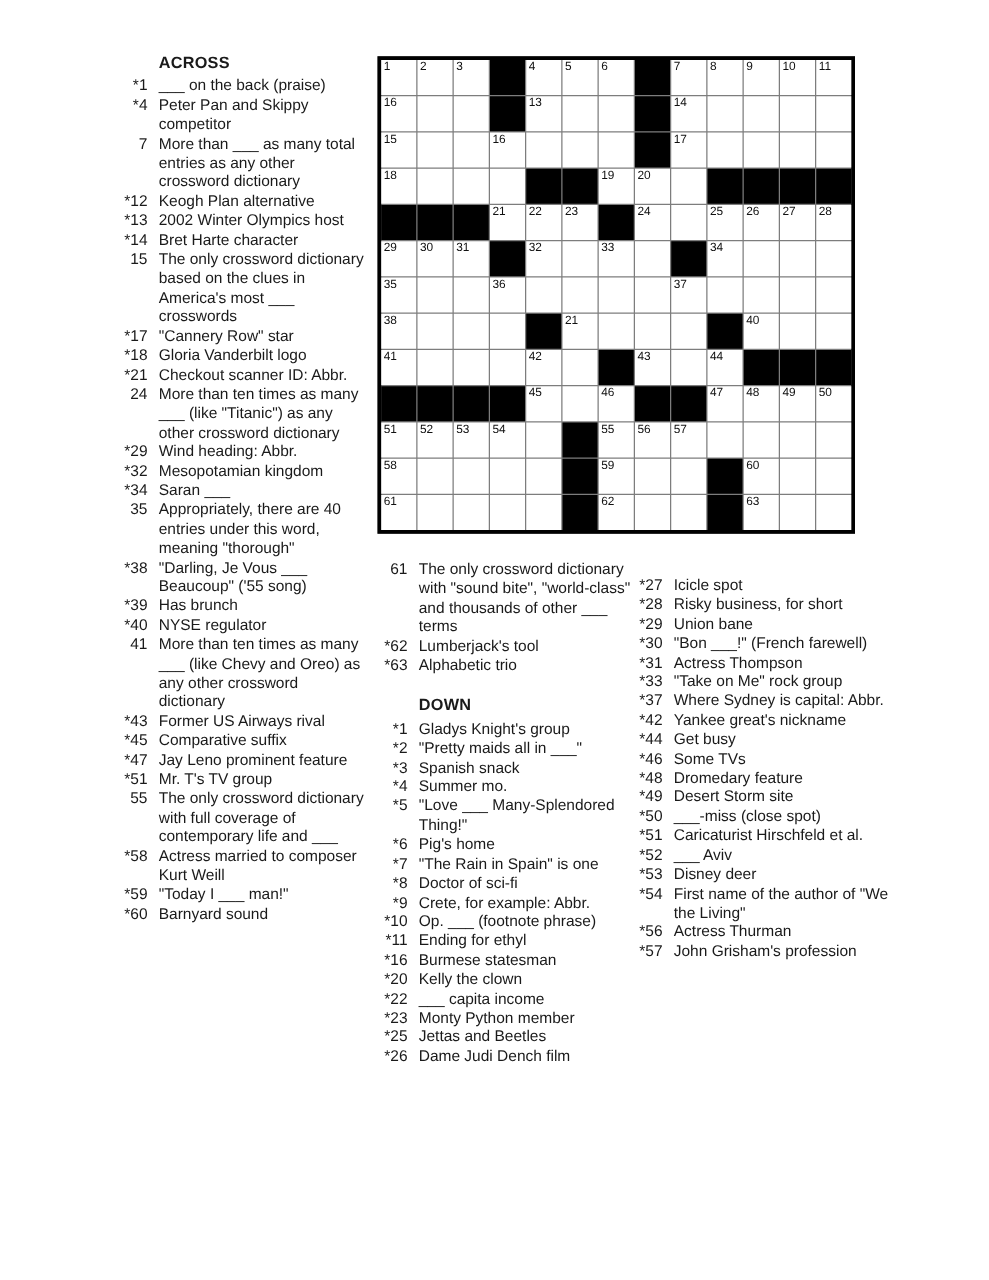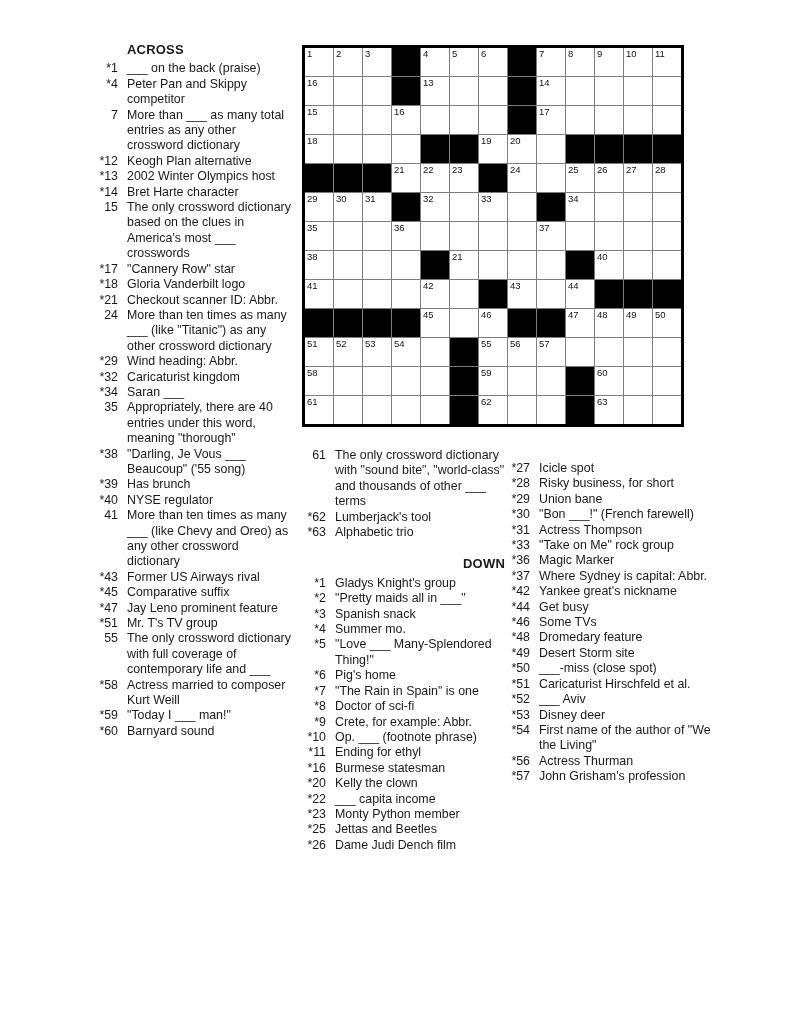--- a/index.html
+++ b/index.html
@@ -7,21 +7,21 @@
     width:791px;height:1024px;background:#ffffff;position:relative;
     font-family:"Liberation Sans",sans-serif;color:#1a1a1a;
     -webkit-font-smoothing:antialiased;
   }
   
   .clue-col{position:absolute;font-size:12.4px;line-height:15.4px;}
   .col-left{left:90px;top:42px;width:205px;}
   .col-mid{left:298px;top:448px;width:207px;}
   .col-right{left:502px;top:461px;width:212px;}
   .list-header{font-weight:bold;font-size:13px;margin:0 0 4px 37px;letter-spacing:.2px;}
-  .list-header.down{margin-top:16px;text-align:right;}
+  .list-header.down{margin-top:16px;}
   .clue{display:flex;align-items:flex-start;}
   .cnum{flex:none;width:28px;padding-right:9px;text-align:right;white-space:nowrap;}
   .ctext{flex:1;min-width:0;}
   
   .grid-wrap{
     position:absolute;left:302px;top:45px;
     border:3px solid #000;background:#7d7d7d;
   }
   .grid{
     display:grid;
@@ -385,21 +385,21 @@
       <div class="clue">
         <span class="cnum">24</span>
         <span class="ctext">More than ten times as many ___ (like "Titanic") as any other crossword dictionary</span>
       </div>
       <div class="clue">
         <span class="cnum">*29</span>
         <span class="ctext">Wind heading: Abbr.</span>
       </div>
       <div class="clue">
         <span class="cnum">*32</span>
-        <span class="ctext">Caricaturist kingdom</span>
+        <span class="ctext">Mesopotamian kingdom</span>
       </div>
       <div class="clue">
         <span class="cnum">*34</span>
         <span class="ctext">Saran ___</span>
       </div>
       <div class="clue">
         <span class="cnum">35</span>
         <span class="ctext">Appropriately, there are 40 entries under this word, meaning "thorough"</span>
       </div>
       <div class="clue">
@@ -561,24 +561,20 @@
       </div>
       <div class="clue">
         <span class="cnum">*31</span>
         <span class="ctext">Actress Thompson</span>
       </div>
       <div class="clue">
         <span class="cnum">*33</span>
         <span class="ctext">"Take on Me" rock group</span>
       </div>
       <div class="clue">
-        <span class="cnum">*36</span>
-        <span class="ctext">Magic Marker</span>
-      </div>
-      <div class="clue">
         <span class="cnum">*37</span>
         <span class="ctext">Where Sydney is capital: Abbr.</span>
       </div>
       <div class="clue">
         <span class="cnum">*42</span>
         <span class="ctext">Yankee great's nickname</span>
       </div>
       <div class="clue">
         <span class="cnum">*44</span>
         <span class="ctext">Get busy</span>

